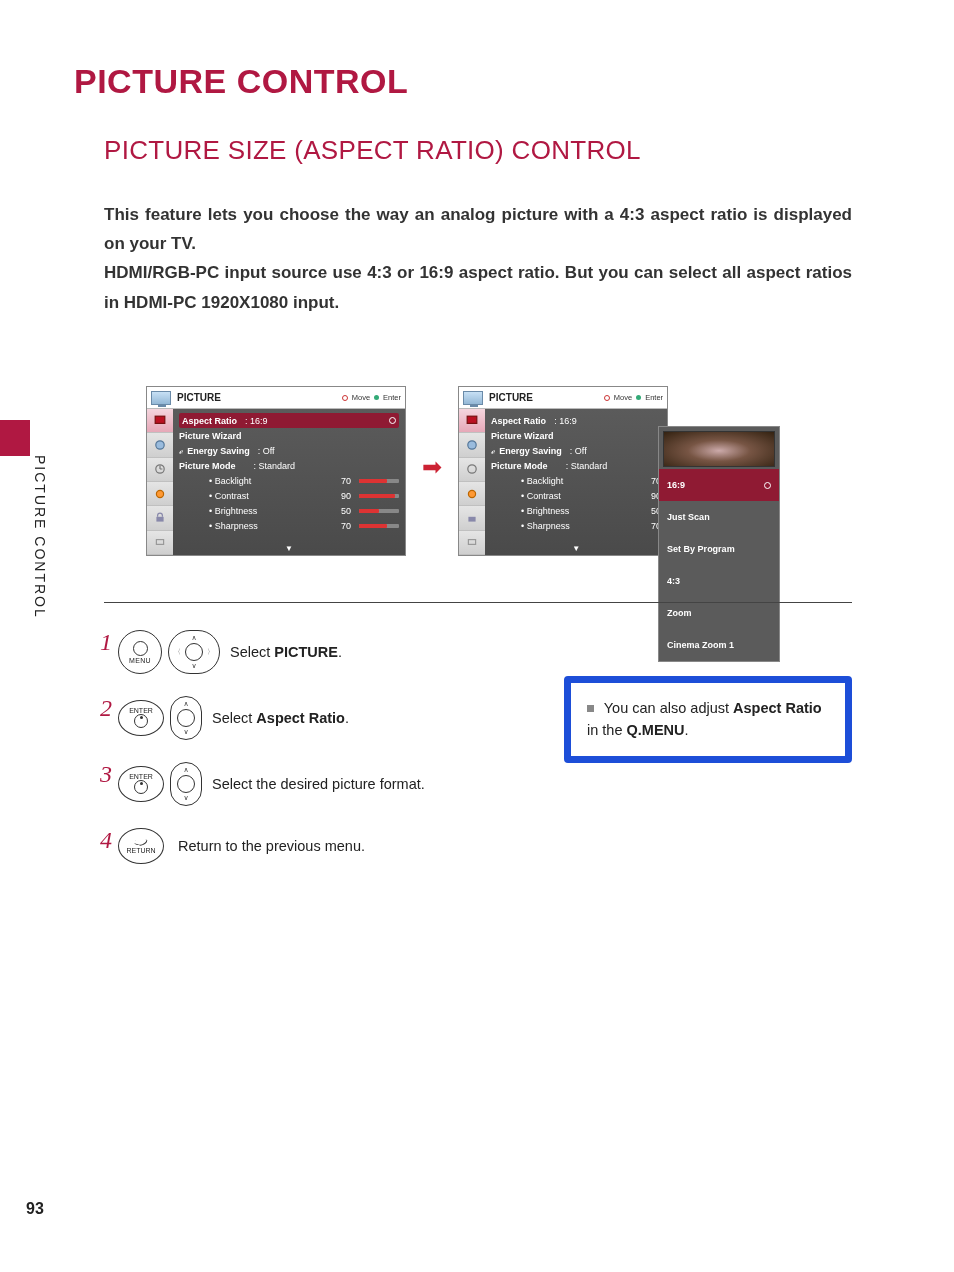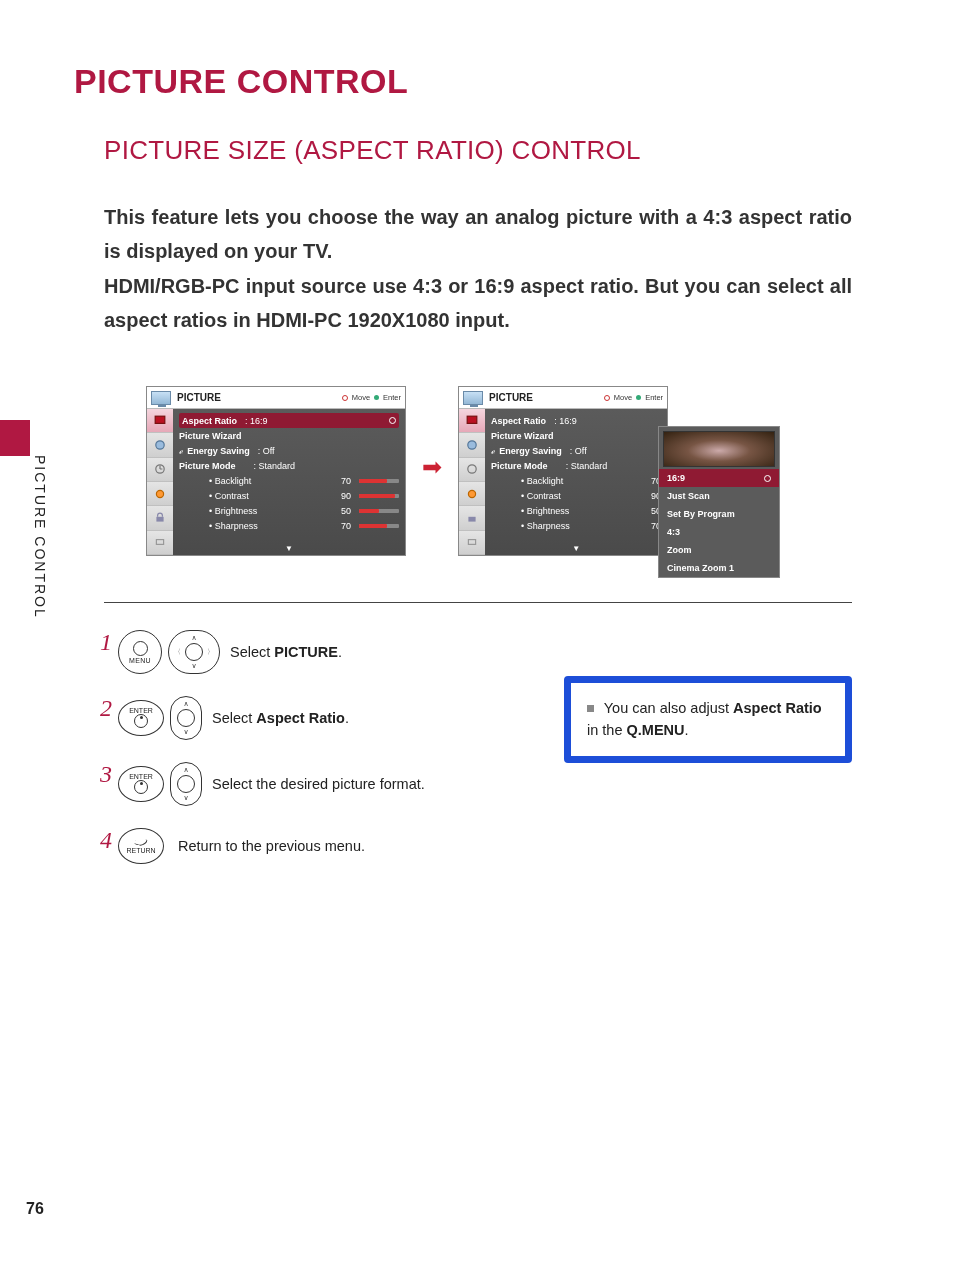--- a/index.html
+++ b/index.html
@@ -28,21 +28,21 @@
     letter-spacing: 0.3px;
     position: absolute;
     left: 104px;
     top: 135px;
   }
   .intro {
     position: absolute;
     left: 104px;
     top: 200px;
     width: 748px;
-    font-size: 20px;
+    font-size: 17px;
     font-weight: 600;
     line-height: 1.72;
     text-align: justify;
     color: #333;
   }
 
   
   .sidetab-block {
     position: absolute;
     left: -4px;
@@ -151,21 +151,21 @@
     position:absolute;
     left: 200px;
     top: 40px;
     width: 122px;
     background:#5b5b5b;
     border:1px solid #888;
     color:#fff;
     font-size:9px;
   }
   .pimg{height:36px;background:radial-gradient(ellipse at 50% 55%, #caa 0%, #754 40%, #321 100%);margin:4px 4px 2px 4px;border:1px solid #333;}
-  .popt{padding:4px 8px;font-weight:600;}
+  .popt{padding:11px 8px;font-weight:600;}
   .popt.sel{background:#8f1a33;display:flex;align-items:center;}
   .popt.sel .selmark{width:7px;height:7px;border:1px solid #fff;border-radius:50%;margin-left:auto;}
 
   .hr{
     position:absolute;
     left:104px; top:602px; width:748px; border-top:1px solid #444;
   }
 
   
   .steps{
@@ -235,21 +235,21 @@
 
 <div class="h1">PICTURE CONTROL</div>
 <div class="h2">PICTURE SIZE (ASPECT RATIO) CONTROL</div>
 <div class="intro">
   <div>This feature lets you choose the way an analog picture with a 4:3 aspect ratio is displayed on your TV.</div>
   <div>HDMI/RGB-PC input source use 4:3 or 16:9 aspect ratio. But you can select all aspect ratios in HDMI-PC 1920X1080 input.</div>
 </div>
 
 <div class="sidetab-block"></div>
 <div class="vlabel">PICTURE CONTROL</div>
-<div class="pagenum">76</div>
+<div class="pagenum">93</div>
 
 <div class="panels-row">
 
   <div class="osd">
     <div class="osd-head">
       <div class="tv-icon"></div>
       <div class="osd-title">PICTURE</div>
       <div class="osd-hint">
         <span class="dot-move"></span>
         <span>Move</span>

